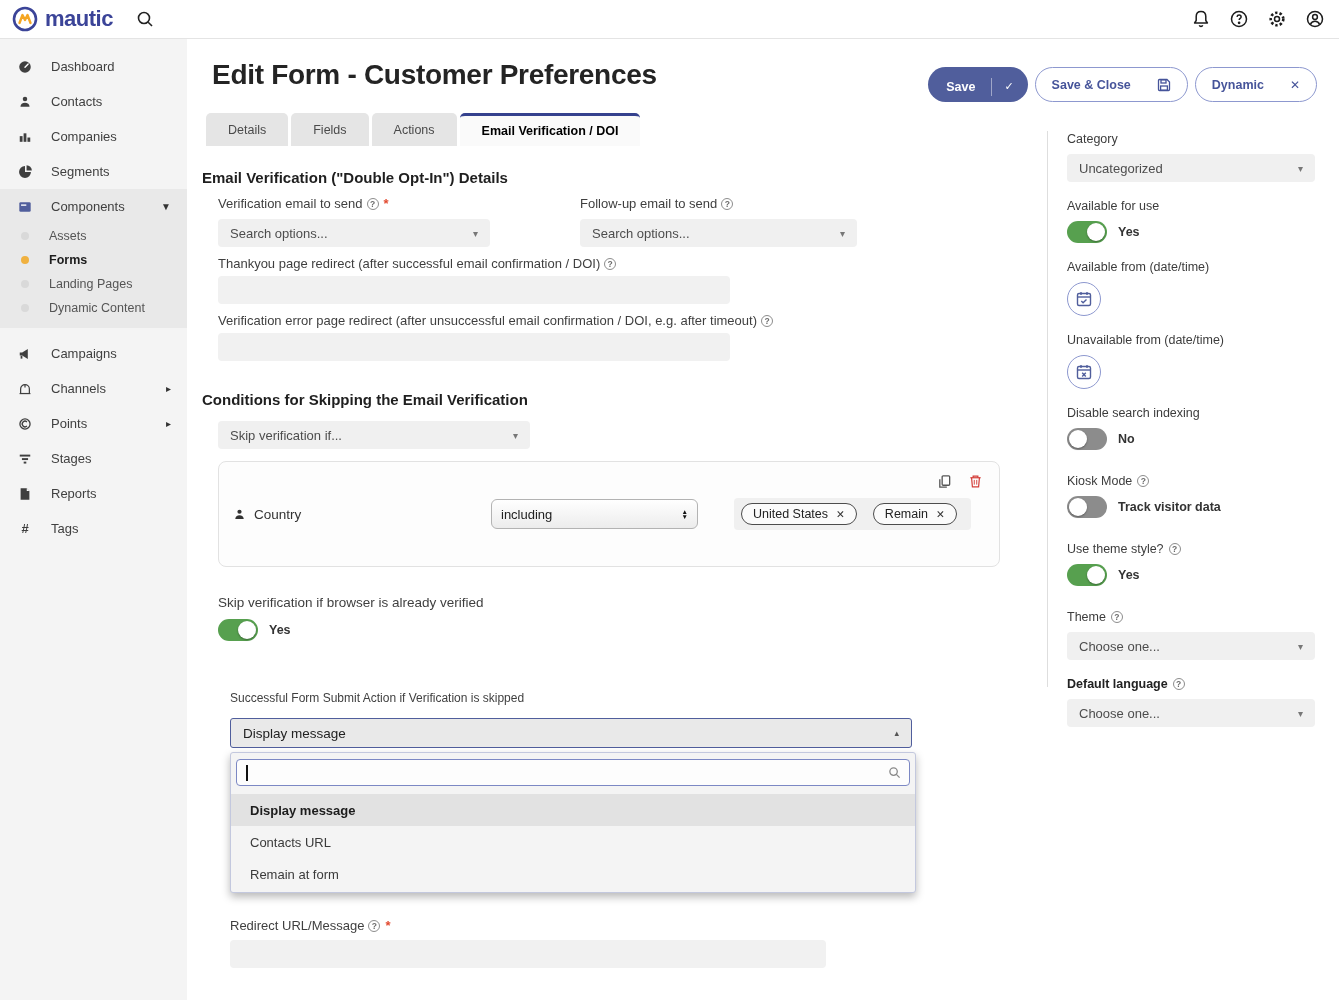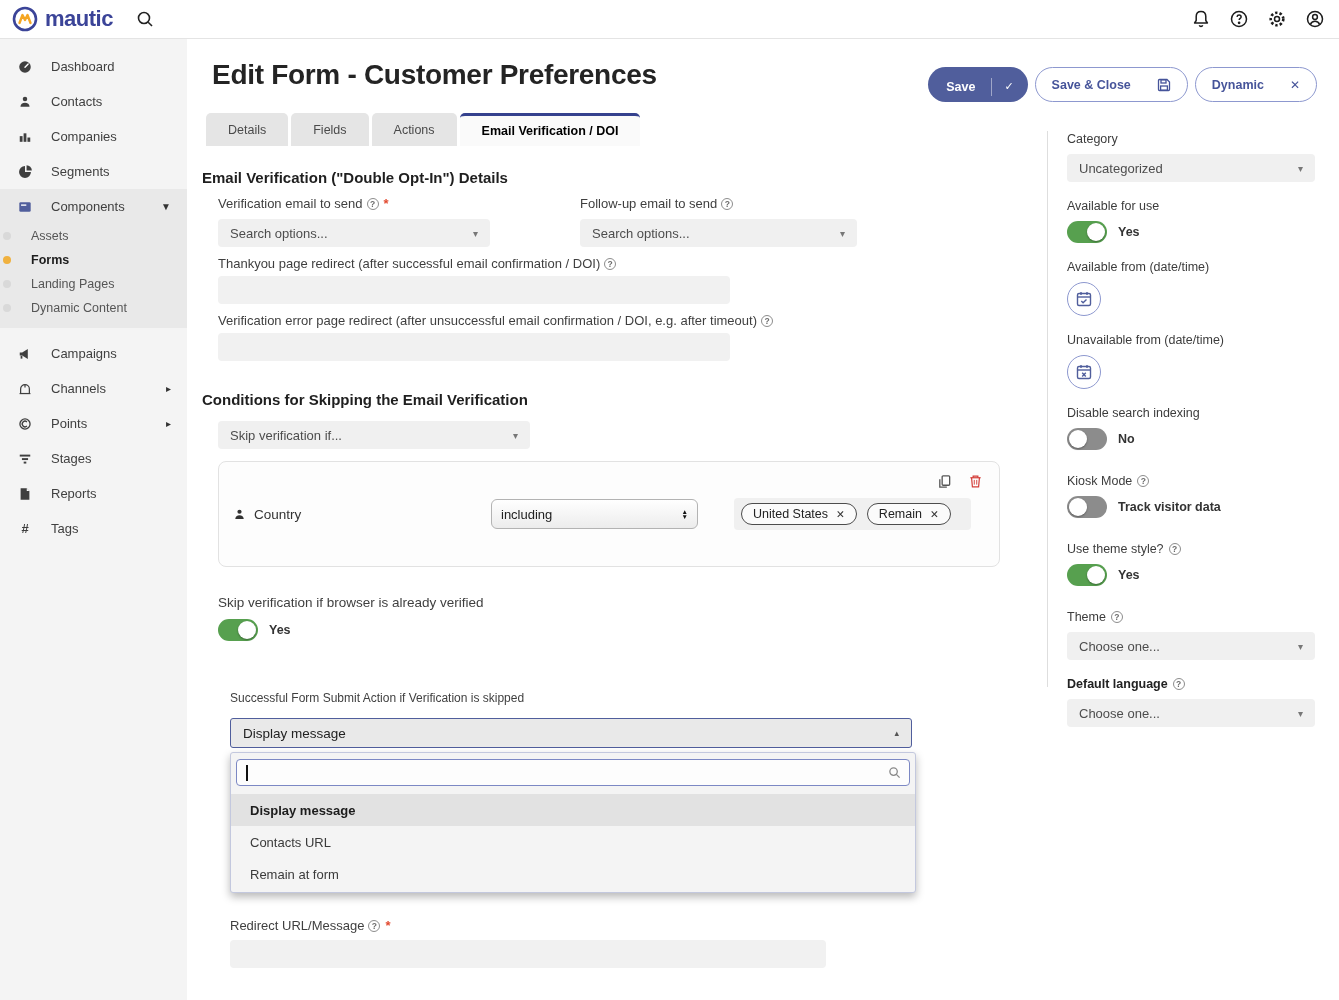--- a/index.html
+++ b/index.html
@@ -17,21 +17,21 @@
   .topbar-right .tb-icon { width:20px; height:20px; cursor:pointer; }
 
   
   .sidenav { position:absolute; top:39px; left:0; width:187px; height:961px; background:#f4f4f4; padding-top:10px; }
   .nav-item { display:flex; align-items:center; height:35px; padding:0 16px 0 18px; cursor:pointer; font-size:13px; color:#404040; }
   .nav-item .nav-icon { width:14px; height:14px; margin-right:19px; flex:0 0 auto; display:flex; align-items:center; justify-content:center; }
   .nav-item .nav-icon svg { width:14px; height:14px; }
   .nav-label { white-space:nowrap; }
   .nav-caret { margin-left:auto; font-size:10px; color:#333; }
   .nav-group-expanded { background:#e9e9e9; padding-bottom:8px; }
-  .nav-subitem { display:flex; align-items:center; height:24px; padding-left:3px; cursor:pointer; font-size:12.5px; color:#555; }
+  .nav-subitem { display:flex; align-items:center; height:24px; padding-left:21px; cursor:pointer; font-size:12.5px; color:#555; }
   .nav-subitem .dot { width:8px; height:8px; border-radius:50%; background:#d9d9d9; margin-right:20px; }
   .nav-subitem.active { color:#1d1d1d; font-weight:700; }
   .nav-subitem.active .dot { background:var(--forms-dot,#f0b13f); }
   .hash-glyph { font-size:13px; font-weight:700; color:#3f3f3f; }
 
   
   .main { position:absolute; top:39px; left:187px; width:1152px; height:961px; background:#fff; }
   .content { position:absolute; top:0; left:0; width:860px; padding:0 0 0 15px; }
 
   .page-title { margin:20px 0 0 10px; font-size:28px; font-weight:600; color:#242424; letter-spacing:-.3px; }
@@ -76,21 +76,21 @@
   
   .cond-select { width:312px; margin:13px 0 0 16px; }
   .cond-card { position:relative; margin:12px 0 0 16px; width:782px; height:106px; background:#fdfdfd; border:1px solid #e2e2e2; border-radius:8px; }
   .card-actions { position:absolute; top:12px; right:16px; display:flex; gap:16px; }
   .card-actions .ic { width:15px; height:15px; cursor:pointer; }
   .cond-row { display:flex; align-items:center; height:100%; padding:0 14px; }
   .cond-field { width:258px; display:flex; align-items:center; gap:8px; font-size:13.5px; color:#333; }
   .cond-field svg { width:13px; height:13px; }
   .native-sel { width:207px; height:30px; border:1px solid #b3b3b3; border-radius:6px; background:linear-gradient(#ffffff,#ececec); display:flex; align-items:center; padding:0 9px; font-size:13px; color:#222; cursor:pointer; }
   .spinner { margin-left:auto; display:flex; flex-direction:column; line-height:5px; font-size:6.5px; color:#111; }
-  .chips { margin-left:36px; width:237px; background:#f0f0f0; border-radius:4px; padding:5px 7px; display:flex; gap:10px; align-items:center; }
+  .chips { margin-left:36px; width:237px; background:#f0f0f0; border-radius:4px; padding:5px 7px; display:flex; gap:16px; align-items:center; }
   .chip { display:flex; align-items:center; gap:8px; background:#fbfbfb; border:1.5px solid #4c4c4c; border-radius:13px; padding:3px 11px; font-size:12.5px; color:#222; cursor:default; }
   .chip .chip-x { font-size:10.5px; color:#333; cursor:pointer; }
 
   
   .toggle-row { display:flex; align-items:center; gap:11px; margin-top:9px; }
   .toggle { width:40px; height:22px; border-radius:11px; position:relative; cursor:pointer; flex:0 0 auto; }
   .toggle.on  { background:var(--toggle-on,#57a04f); }
   .toggle.off { background:var(--toggle-off,#8c8c8c); }
   .toggle .knob { position:absolute; top:2px; width:18px; height:18px; background:#fff; border-radius:50%; box-shadow:0 1px 2px rgba(0,0,0,.35); }
   .toggle.on .knob { right:2px; }

